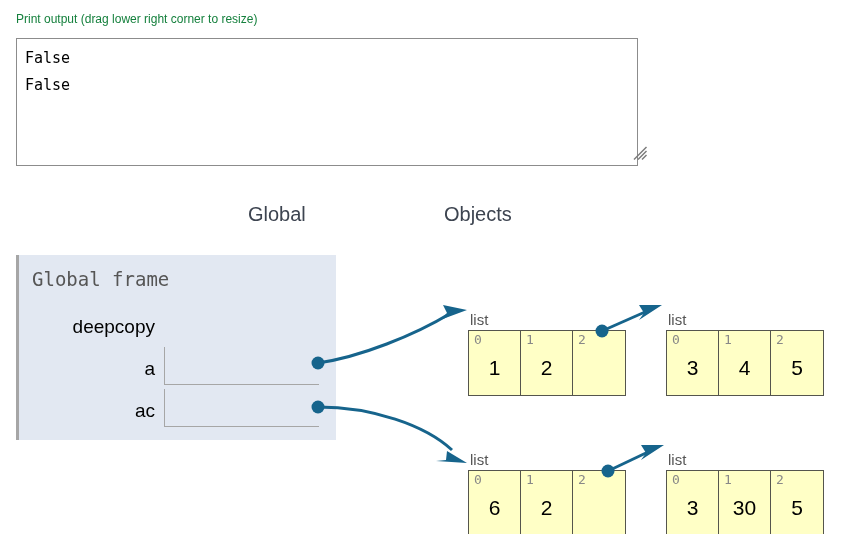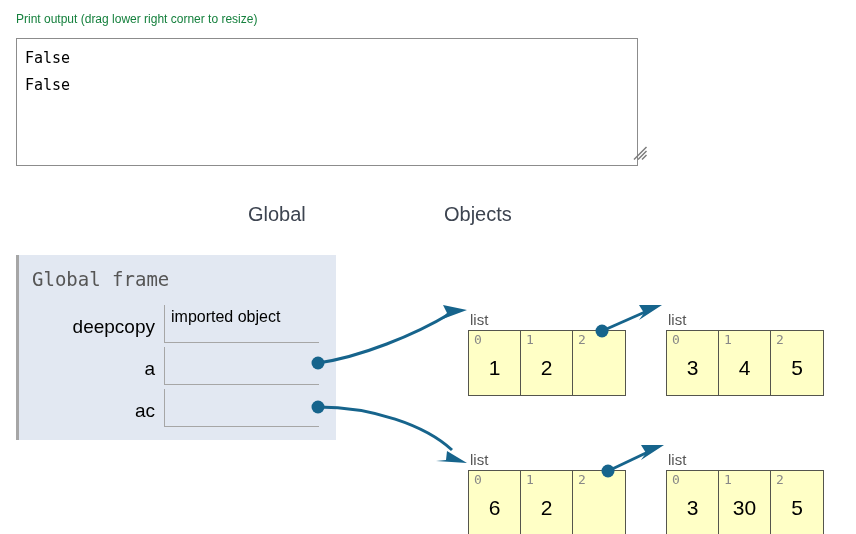--- a/index.html
+++ b/index.html
@@ -203,23 +203,20 @@
 </svg>
 
 <div class="col-heading" id="frames-heading">Global</div>
 <div class="col-heading" id="objects-heading">Objects</div>
 
 <div id="global-frame"></div>
 <div id="global-frame-title">Global frame</div>
 
 <div class="var-row" id="var-row-deepcopy">
   <div class="var-name">deepcopy</div>
-  <div class="var-value-box">
-    <span class="var-value-text">imported object</span>
-  </div>
 </div>
 
 <div class="var-row" id="var-row-a">
   <div class="var-name">a</div>
   <div class="var-value-box">
     <span class="var-value-text"></span>
   </div>
 </div>
 
 <div class="var-row" id="var-row-ac">

